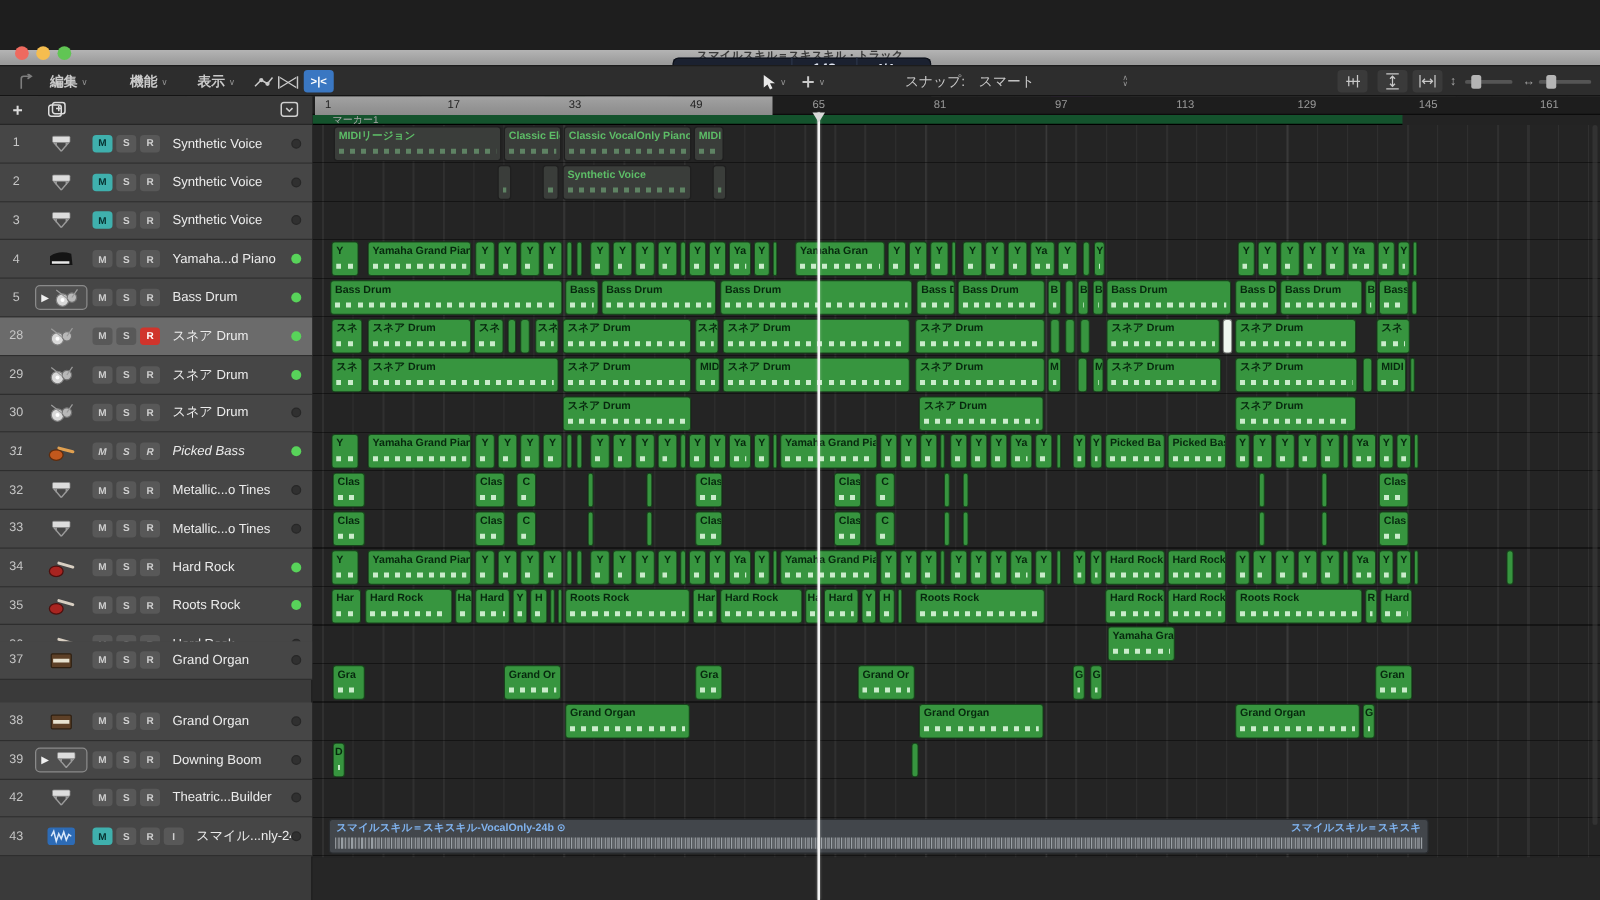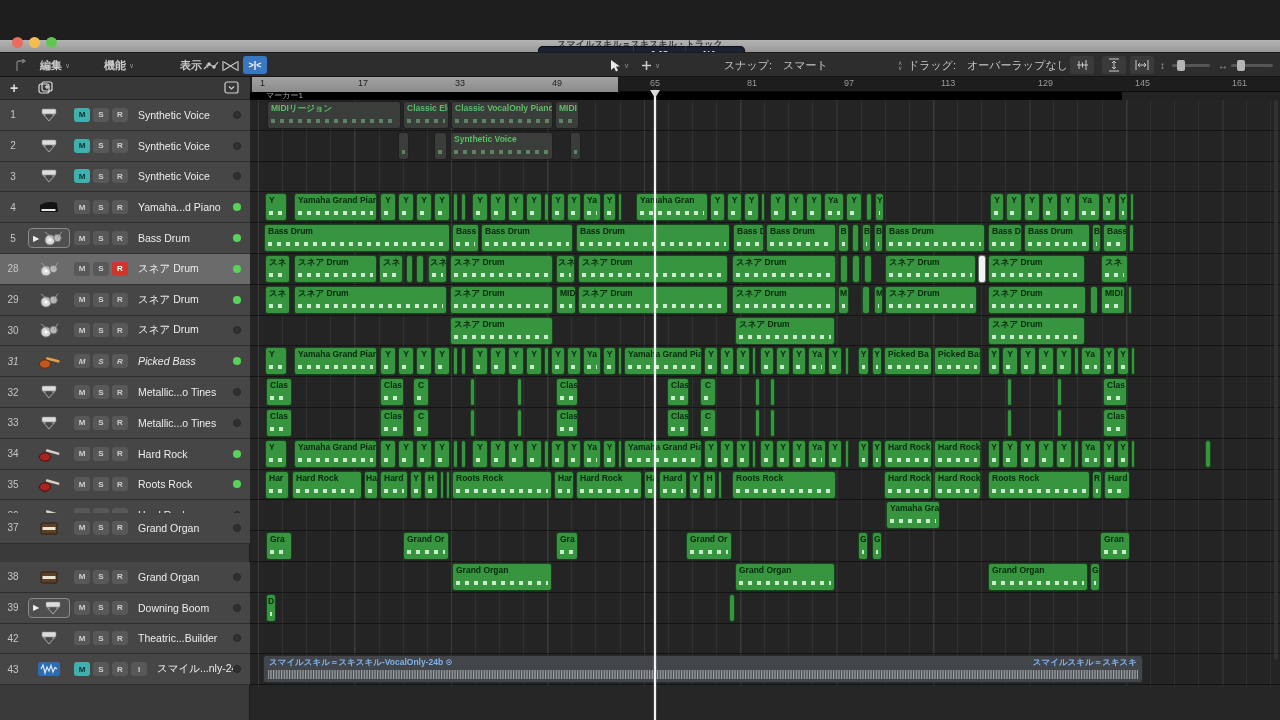--- a/index.html
+++ b/index.html
@@ -94,21 +94,21 @@
   .tdot{width:8px;height:8px;border-radius:50%;flex:none;margin-right:9px;}
   .tdot.g{background:#58d35a;}
   .tdot.d{background:#303030;border:1px solid #272727;}
 
   
   #arrange{position:absolute;left:250px;top:0;width:1030px;height:643px;background:#232323;overflow:hidden;}
   #ruler{position:absolute;left:0;top:0;width:1030px;height:15px;background:#1d1d1d;border-bottom:1px solid #0c0c0c;}
   #rulerband{position:absolute;left:2px;top:0;width:366px;height:15px;background:linear-gradient(#a2a2a2,#8b8b8b);}
   .tick{position:absolute;top:1px;font-size:9px;color:#9a9a9a;}
   .tick.dk{color:#1f1f1f;}
-  #markerlane{position:absolute;left:0;top:15px;width:872px;height:8px;background:#000000;border-bottom:1px solid #000;}
+  #markerlane{position:absolute;left:0;top:15px;width:872px;height:8px;background:#14532d;border-bottom:1px solid #000;}
   #markerlabel{position:absolute;left:16px;top:-2px;font-size:8px;color:#a8a8a8;}
   #lanes{position:absolute;left:0;top:23px;width:1030px;height:586px;
     background-color:#242424;
     background-image:
       repeating-linear-gradient(180deg,transparent 0 29.8px,rgba(0,0,0,.45) 29.8px 30.8px),
       repeating-linear-gradient(90deg,rgba(255,255,255,.055) 0 1px,transparent 1px 24.1px),
       repeating-linear-gradient(90deg,rgba(255,255,255,.05) 0 1px,transparent 1px 96.5px);
     background-position:0 0,8px 0,8px 0;}
   #belowlanes{position:absolute;left:0;top:609px;width:1030px;height:34px;background:#262626;}
 
@@ -306,21 +306,21 @@
         </svg>
       </div>
     <div class="trit" style="left:40px">
         <span class="menu">編集</span>
         <span class="chev">∨</span>
       </div>
     <div class="trit" style="left:104px">
         <span class="menu">機能</span>
         <span class="chev">∨</span>
       </div>
-    <div class="trit" style="left:180px">
+    <div class="trit" style="left:158px">
         <span class="menu">表示</span>
         <span class="chev">∨</span>
       </div>
     <div class="trit" style="left:203px">
         <svg width="16" height="12" viewBox="0 0 16 12">
           <path d="M1 9 L6 4 L11 7 L15 2" stroke="#c9c9c9" stroke-width="1.2" fill="none"></path>
           <circle cx="6" cy="4" r="1.7" fill="#c9c9c9"></circle>
           <circle cx="11" cy="7" r="1.7" fill="#c9c9c9"></circle>
         </svg>
       </div>
@@ -340,28 +340,20 @@
     <div class="trit" style="left:641px">
         <svg width="11" height="11" viewBox="0 0 11 11">
           <path d="M5.5 1 L5.5 10 M1 5.5 L10 5.5" stroke="#c9c9c9" stroke-width="1.6"></path>
         </svg>
         <span class="chev">∨</span>
       </div>
     <div class="trit" style="left:724px">
       <span>スナップ:</span>
       <span style="margin-left:8px">スマート</span>
       <span class="stepper" style="position:absolute;left:168px">
-          <span>∧</span>
-          <span>∨</span>
-        </span>
-    </div>
-    <div class="trit" style="left:908px">
-      <span>ドラッグ:</span>
-      <span style="margin-left:8px">オーバーラップなし</span>
-      <span class="stepper">
           <span>∧</span>
           <span>∨</span>
         </span>
     </div>
     <div class="zbtn" style="left:1070px">
         <svg width="15" height="12" viewBox="0 0 15 12">
           <line x1="2" y1="6" x2="13" y2="6" stroke="#c9c9c9"></line>
           <line x1="4" y1="2" x2="4" y2="10" stroke="#c9c9c9"></line>
           <line x1="7.5" y1="3.5" x2="7.5" y2="8.5" stroke="#c9c9c9"></line>
           <line x1="11" y1="1" x2="11" y2="11" stroke="#c9c9c9"></line>

